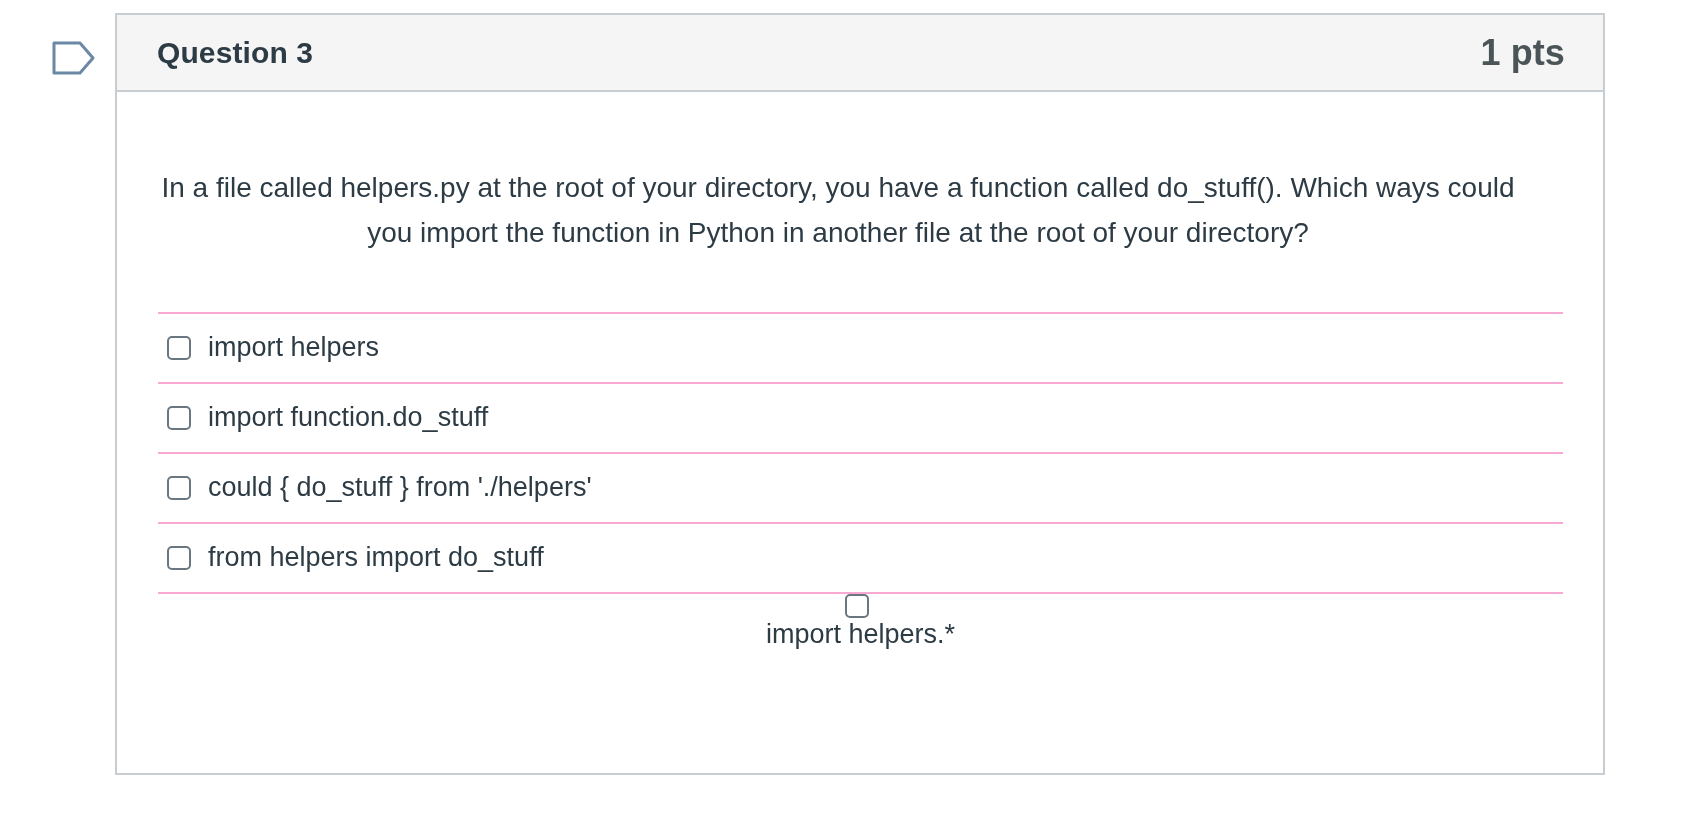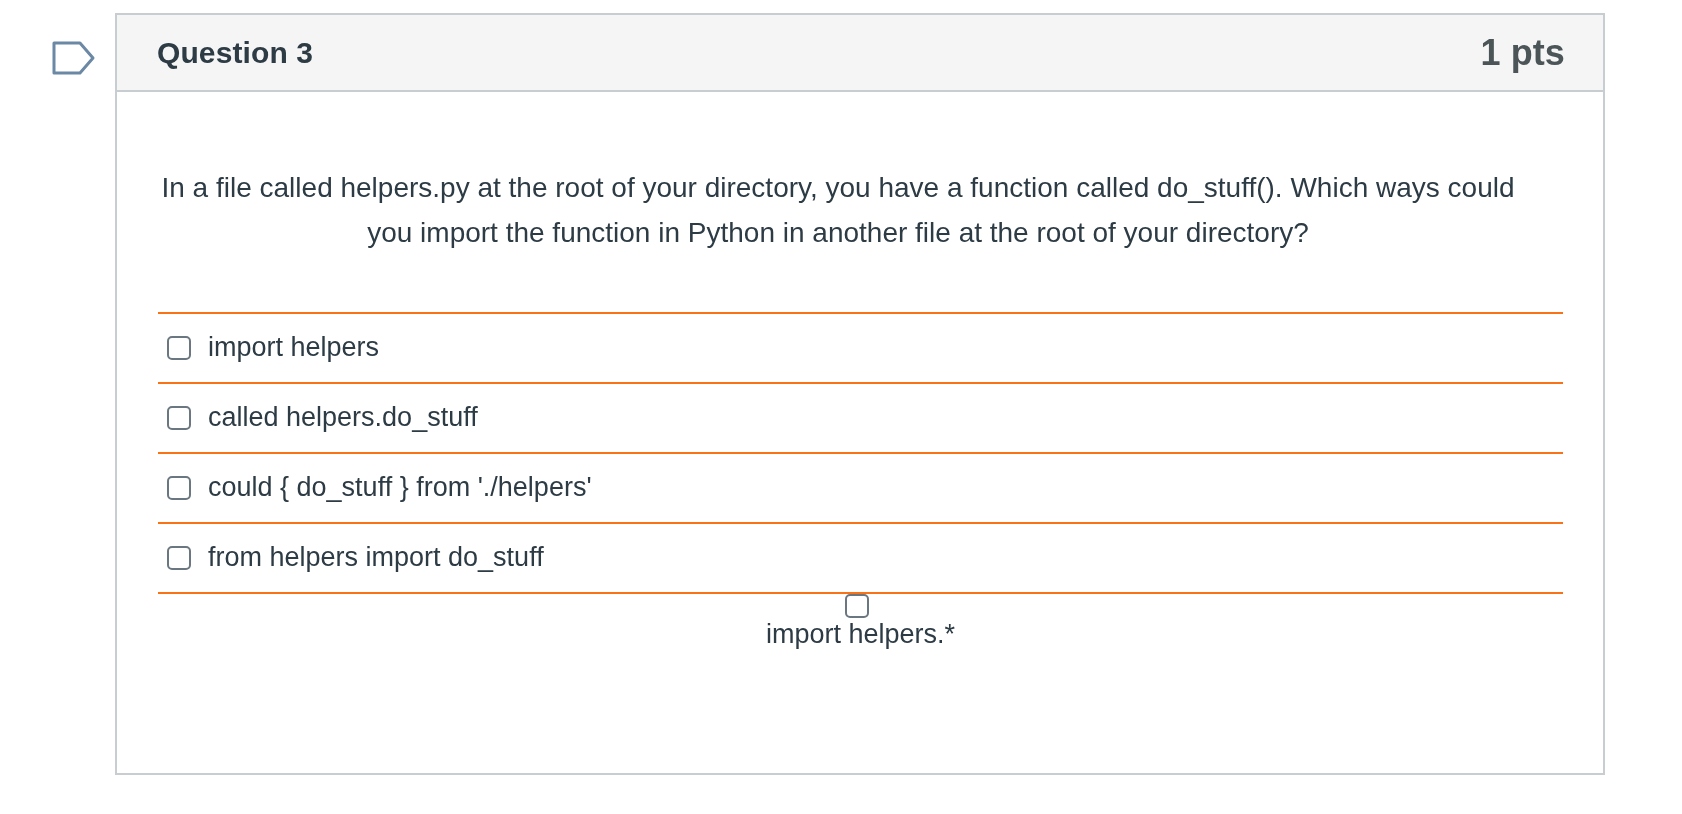--- a/index.html
+++ b/index.html
@@ -83,21 +83,21 @@
   }
 
   .answers {
     margin-top: 56px;
     padding: 0 0 0 41px;
   }
 
   .answer-row {
     display: flex;
     align-items: center;
-    border-top: 2px solid #f97316;
+    border-top: 2px solid #f9a8d4;
     height: 70px;
     width: 1405px;
     box-sizing: border-box;
   }
   .answer-row:last-child {
     border-bottom: none;
     flex-direction: column;
   }
 
   .answer-checkbox {
@@ -143,21 +143,21 @@
 
       <div class="answers">
 
         <div class="answer-row">
           <div class="answer-checkbox"></div>
           <span class="answer-label">import helpers</span>
         </div>
 
         <div class="answer-row">
           <div class="answer-checkbox"></div>
-          <span class="answer-label">called helpers.do_stuff</span>
+          <span class="answer-label">import function.do_stuff</span>
         </div>
 
         <div class="answer-row">
           <div class="answer-checkbox"></div>
           <span class="answer-label">could { do_stuff } from './helpers'</span>
         </div>
 
         <div class="answer-row">
           <div class="answer-checkbox"></div>
           <span class="answer-label">from helpers import do_stuff</span>

